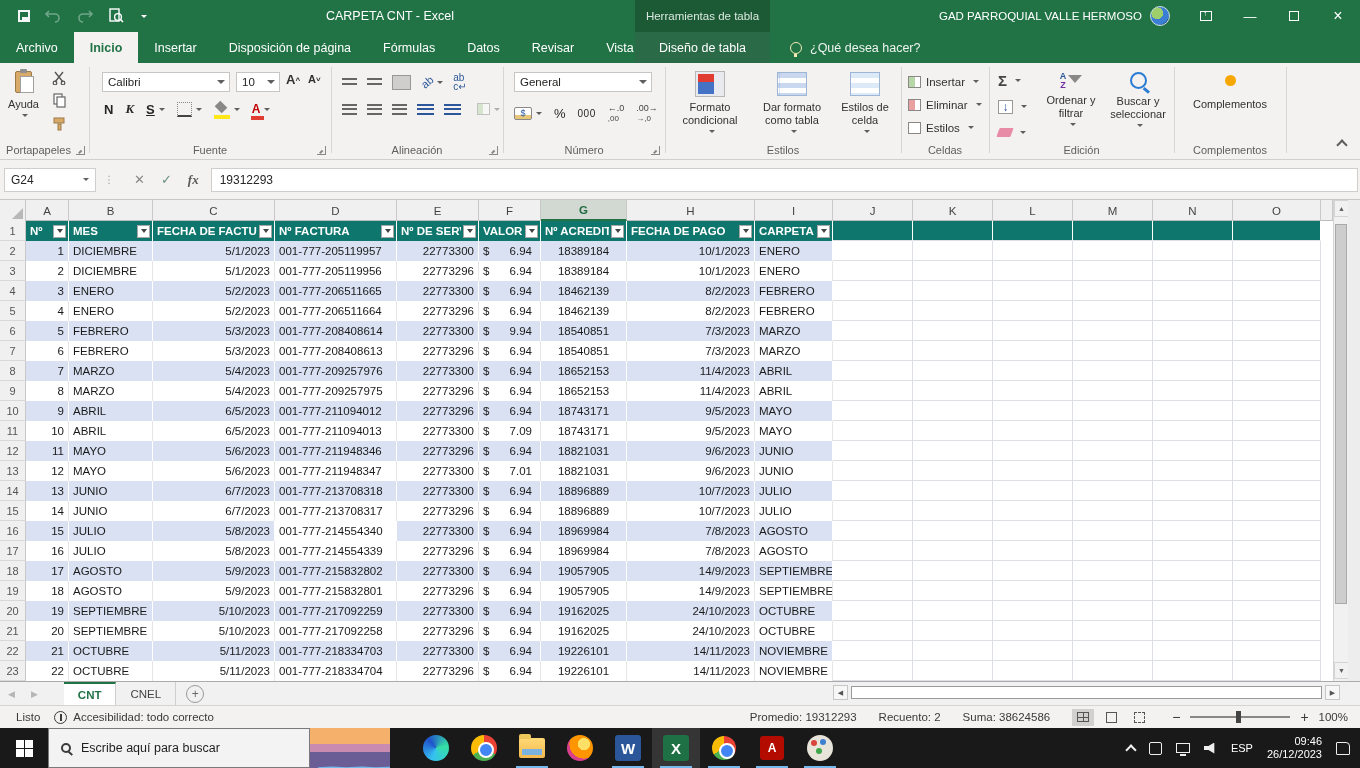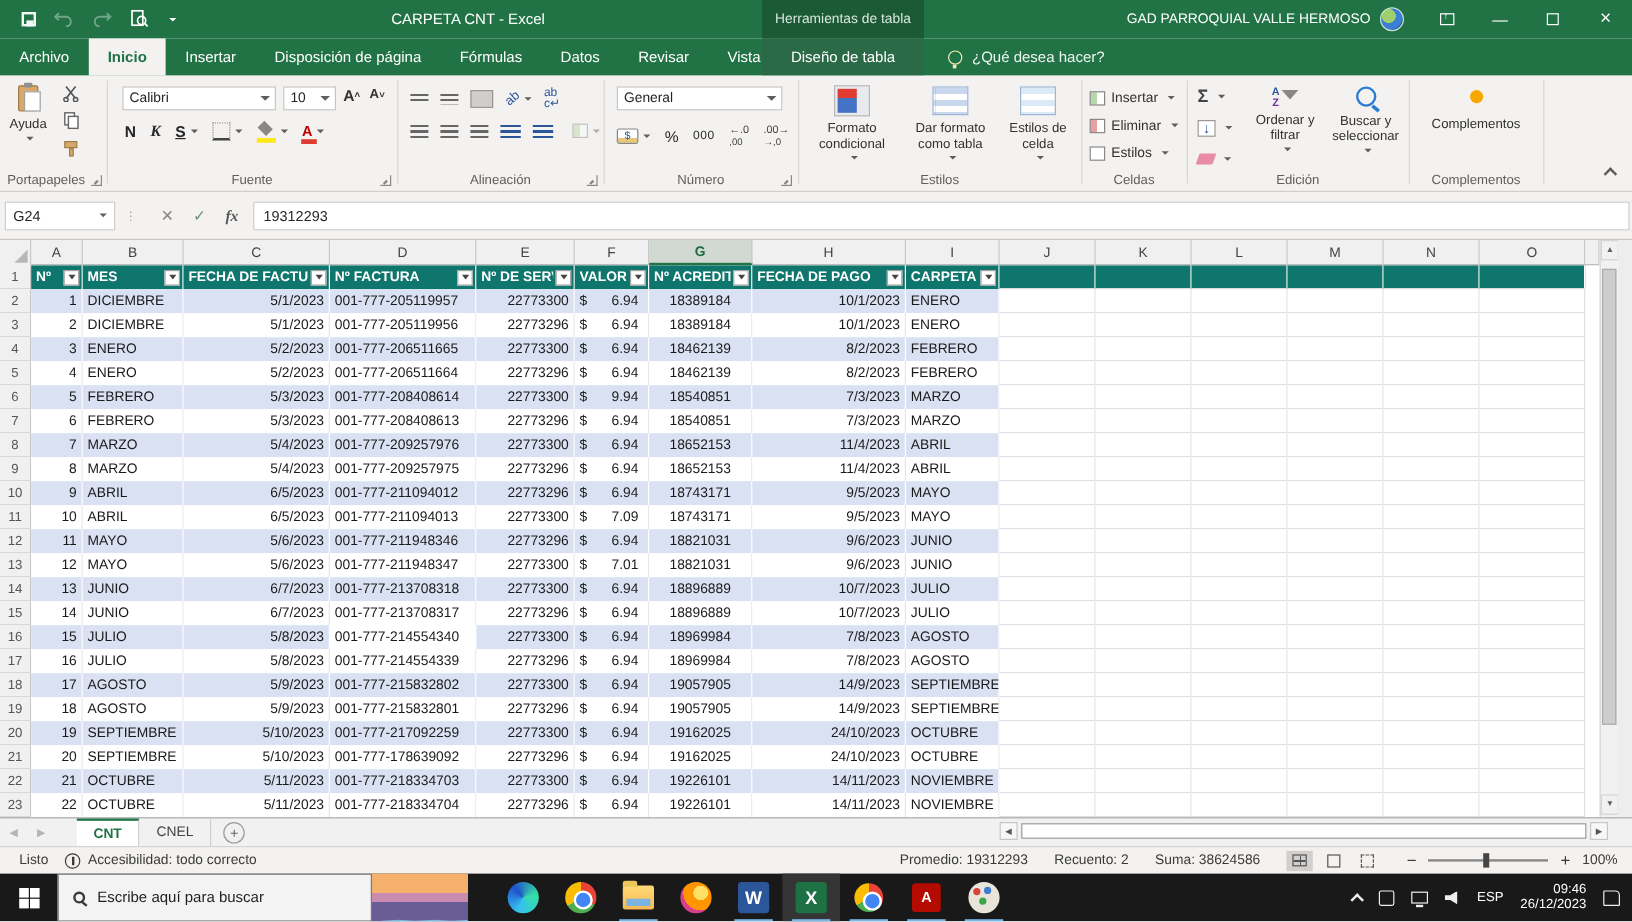--- a/index.html
+++ b/index.html
@@ -896,21 +896,21 @@
           <div class="cell empty" style="width: 80px;"></div>
           <div class="cell empty" style="width: 80px;"></div>
           <div class="cell empty" style="width: 80px;"></div>
           <div class="cell empty" style="width: 88px;"></div>
         </div>
         <div class="grow plain">
           <div class="rowh">21</div>
           <div class="cell tc al-r" style="width: 43px;">20</div>
           <div class="cell tc al-l" style="width: 84px;">SEPTIEMBRE</div>
           <div class="cell tc al-r" style="width: 122px;">5/10/2023</div>
-          <div class="cell tc al-l" style="width: 122px;">001-777-178639092</div>
+          <div class="cell tc al-l" style="width: 122px;">001-777-217092258</div>
           <div class="cell tc al-r" style="width: 82px;">22773296</div>
           <div class="cell tc money" style="width: 62px;">
             <span>$</span>
             <span>6.94</span>
           </div>
           <div class="cell tc al-c" style="width: 86px;">19162025</div>
           <div class="cell tc al-r" style="width: 128px;">24/10/2023</div>
           <div class="cell tc al-l" style="width: 78px;">OCTUBRE</div>
           <div class="cell empty" style="width: 80px;"></div>
           <div class="cell empty" style="width: 80px;"></div>

